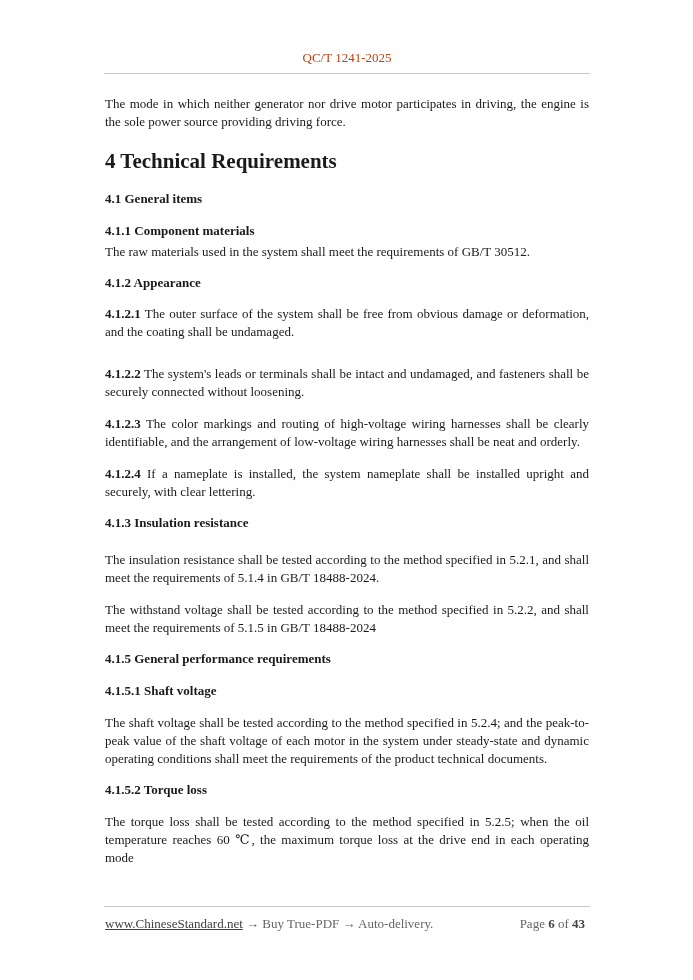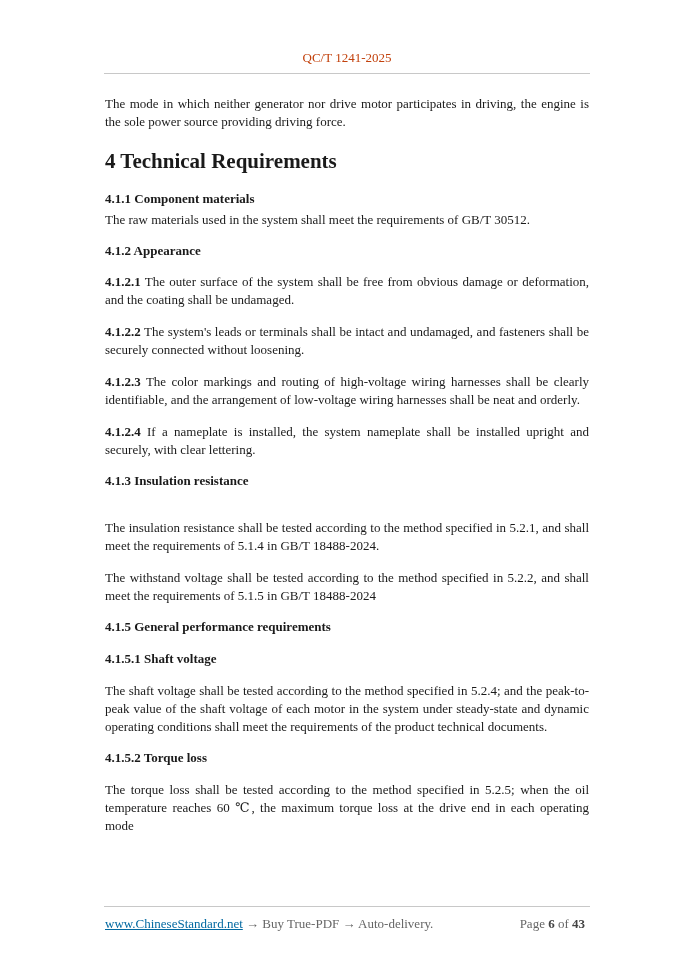--- a/index.html
+++ b/index.html
@@ -30,47 +30,48 @@
   }
   .b { font-weight: bold; }
   .footer-rule {
     position: absolute; left: 104px; top: 906px; width: 486px; height: 0;
     border-top: 1px solid #c8c8c8;
   }
   .footer {
     position: absolute; left: 105px; top: 916px; width: 480px;
     font-size: 13px; line-height: 16px; color: #666;
   }
-  .footer a { color: #0369a1; text-decoration: underline; text-align: right; }
+  .footer a { color: #404040; text-decoration: underline; text-align: right; }
   .footer .page { position: absolute; right: 0; top: 0; }
   .footer .page .num { font-weight: bold; color: #444; }
 </style>
 </head>
 <body>
 
 <div class="header">
   <div class="header-title">QC/T 1241-2025</div>
 </div>
 
 <div class="content">
   <p class="body" style="margin-bottom:18px;">The mode in which neither generator nor drive motor participates in driving, the engine is the sole power source providing driving force.</p>
 
   <div class="h1" style="margin-bottom:18px;">4 Technical Requirements</div>
 
+  <div class="h3" style="margin-bottom:16px;">4.1 General items</div>
   <div class="h3" style="margin-bottom:4px;">4.1.1 Component materials</div>
   <p class="body" style="margin-bottom:14px;">The raw materials used in the system shall meet the requirements of GB/T 30512.</p>
 
   <div class="h3" style="margin-bottom:14px;">4.1.2 Appearance</div>
 
-  <p class="body" style="margin-bottom:14px;"><span class="b">4.1.2.1</span><span> The outer surface of the system shall be free from obvious damage or deformation, and the coating shall be undamaged.</span></p>
+  <p class="body" style="margin-bottom:24px;"><span class="b">4.1.2.1</span><span> The outer surface of the system shall be free from obvious damage or deformation, and the coating shall be undamaged.</span></p>
   <p class="body" style="margin-bottom:14px;"><span class="b">4.1.2.2</span><span> The system's leads or terminals shall be intact and undamaged, and fasteners shall be securely connected without loosening.</span></p>
   <p class="body" style="margin-bottom:14px;"><span class="b">4.1.2.3</span><span> The color markings and routing of high-voltage wiring harnesses shall be clearly identifiable, and the arrangement of low-voltage wiring harnesses shall be neat and orderly.</span></p>
   <p class="body" style="margin-bottom:14px;"><span class="b">4.1.2.4</span><span> If a nameplate is installed, the system nameplate shall be installed upright and securely, with clear lettering.</span></p>
 
-  <div class="h3" style="margin-bottom:30px;">4.1.3 Insulation resistance</div>
+  <div class="h3" style="margin-bottom:20px;">4.1.3 Insulation resistance</div>
   <p class="body" style="margin-bottom:14px;">The insulation resistance shall be tested according to the method specified in 5.2.1, and shall meet the requirements of 5.1.4 in GB/T 18488-2024.</p>
 
   <p class="body" style="margin-bottom:14px;">The withstand voltage shall be tested according to the method specified in 5.2.2, and shall meet the requirements of 5.1.5 in GB/T 18488-2024</p>
 
   <div class="h3" style="margin-bottom:16px;">4.1.5 General performance requirements</div>
   <div class="h3" style="margin-bottom:15px;">4.1.5.1 Shaft voltage</div>
   <p class="body" style="margin-bottom:14px;">The shaft voltage shall be tested according to the method specified in 5.2.4; and the peak-to-peak value of the shaft voltage of each motor in the system under steady-state and dynamic operating conditions shall meet the requirements of the product technical documents.</p>
 
   <div class="h3" style="margin-bottom:15px;">4.1.5.2 Torque loss</div>
   <p class="body">The torque loss shall be tested according to the method specified in 5.2.5; when the oil temperature reaches 60 ℃, the maximum torque loss at the drive end in each operating mode</p>

